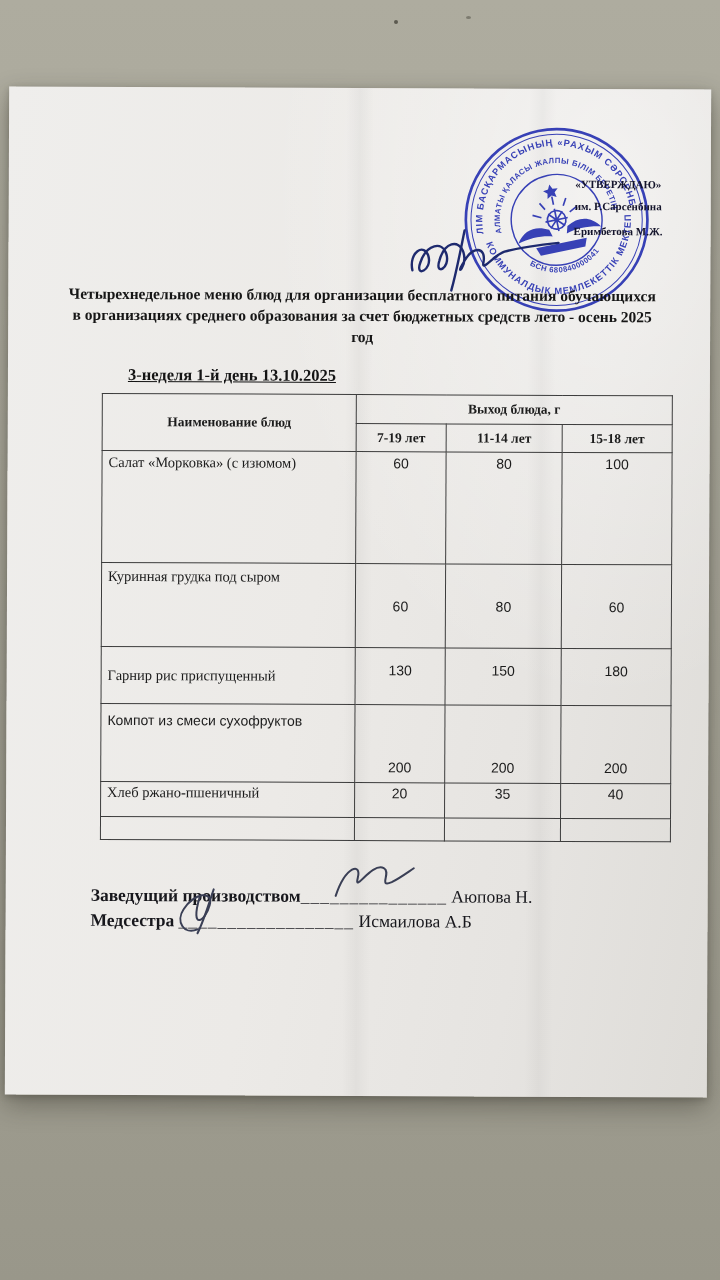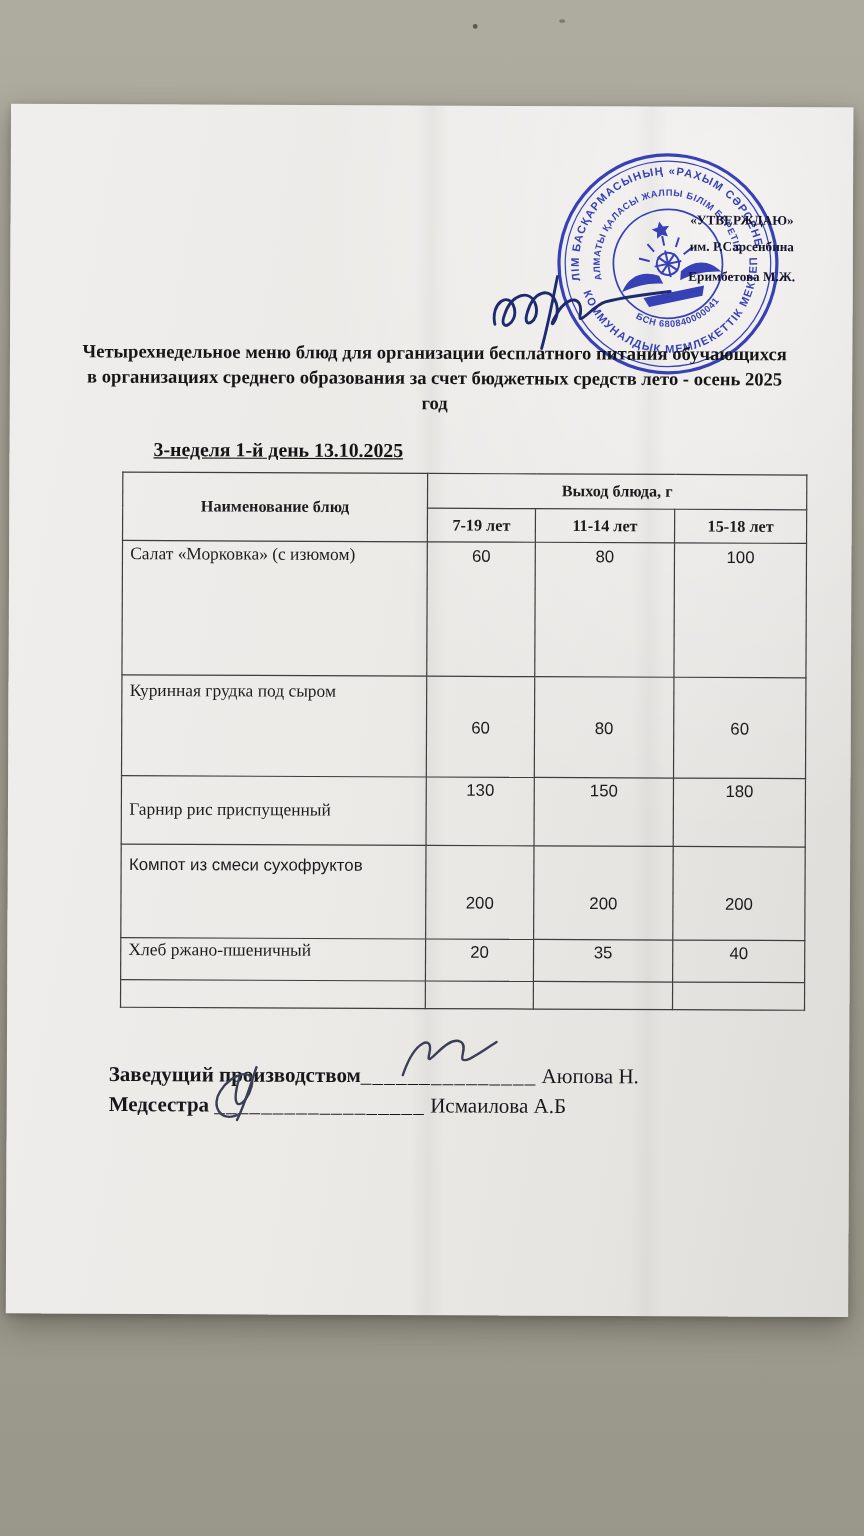--- a/index.html
+++ b/index.html
@@ -55,23 +55,23 @@
     position:absolute;left:94px;top:306px;width:570px;
     border-collapse:collapse;table-layout:fixed;color:#1c1c1c;
   }
   table.menu th, table.menu td{border:1.2px solid #3d3d3d;padding:2px 6px;}
   table.menu th{font-size:13.5px;font-weight:bold;text-align:center;}
   tr.hdr1{height:29px;} tr.hdr2{height:28px;}
   td.cell-name{font-size:14.5px;text-align:left;padding-left:7px;}
   td.cell-val{font-family:"Liberation Sans",sans-serif;font-size:14px;text-align:center;padding-left:8px;}
   tr.row-0{height:112px;} tr.row-0 td{vertical-align:top;padding-top:3px;}
   tr.row-1{height:84px;}  tr.row-1 .cell-name{vertical-align:top;padding-top:5px;} tr.row-1 .cell-val{vertical-align:middle;}
-  tr.row-2{height:57px;}  tr.row-2 .cell-name{vertical-align:middle;} tr.row-2 .cell-val{vertical-align:top;padding-top:2px;}
+  tr.row-2{height:57px;}  tr.row-2 .cell-name{vertical-align:middle;} tr.row-2 .cell-val{vertical-align:top;padding-top:14px;}
   tr.row-3{height:78px;}  tr.row-3 .cell-name{vertical-align:top;padding-top:8px;font-family:"Liberation Sans",sans-serif;font-size:14px;}
-                          tr.row-3 .cell-val{vertical-align:bottom;padding-bottom:22px;}
+                          tr.row-3 .cell-val{vertical-align:bottom;padding-bottom:7px;}
   tr.row-4{height:35px;}  tr.row-4 td{vertical-align:top;padding-top:2px;}
   tr.row-5{height:23px;}
 
   
   .sign-block{
     position:absolute;left:85px;top:796px;font-size:17.5px;color:#17171c;line-height:25px;
   }
   .sign-block .lbl{font-weight:bold;}
   .sign-block .blank{letter-spacing:1px;}
 </style>

